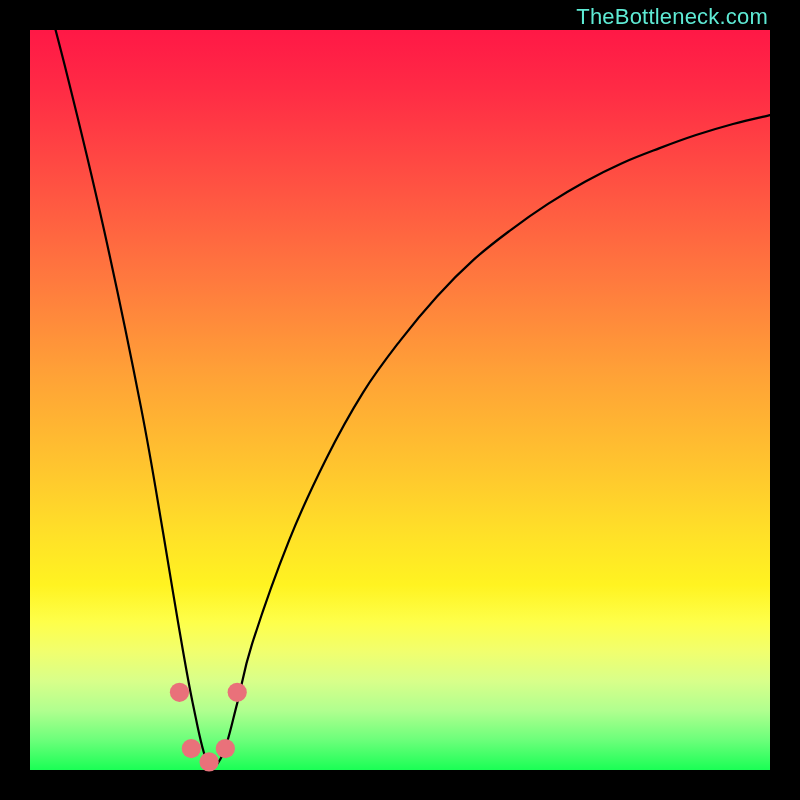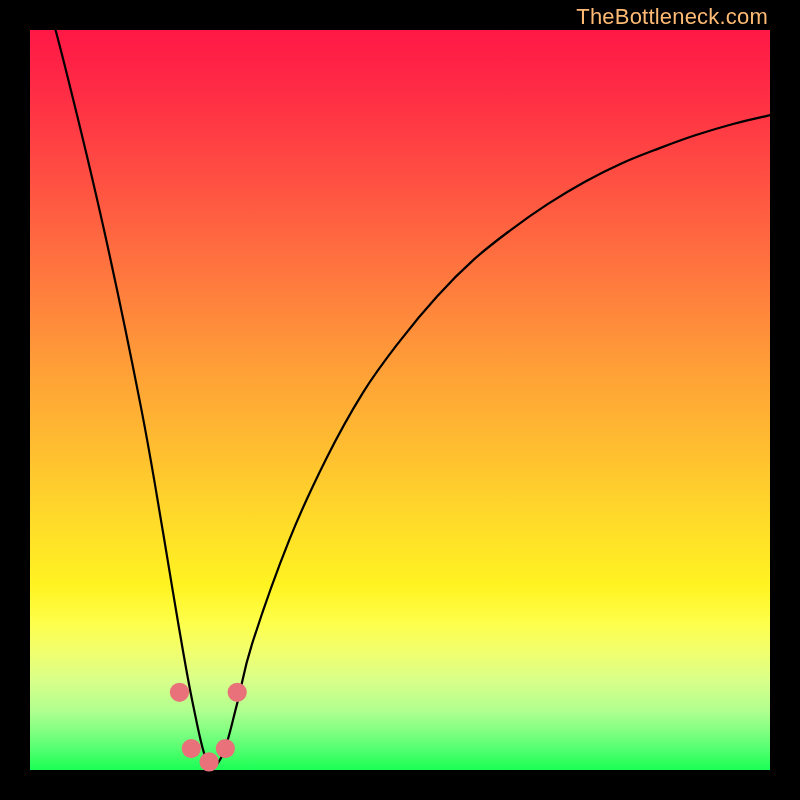--- a/index.html
+++ b/index.html
@@ -38,21 +38,21 @@
       #d8ff8a 88%,
       #b0ff8f 92%,
       #6bff7a 96%,
       #1aff55 100%
     );
   }
   .watermark {
     position: absolute;
     top: 4px;
     right: 32px;
-    color: #fdba74;
+    color: #5eead4;
     font-size: 22px;
     font-weight: 500;
     letter-spacing: 0.2px;
   }
   svg.curve {
     position: absolute;
     left: 0;
     top: 0;
     width: 740px;
     height: 740px;

